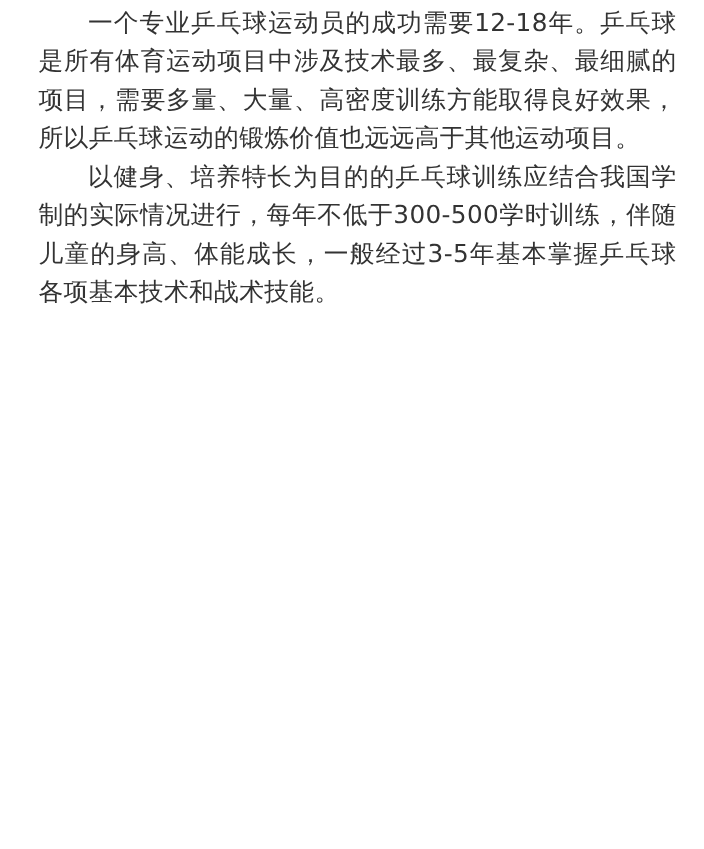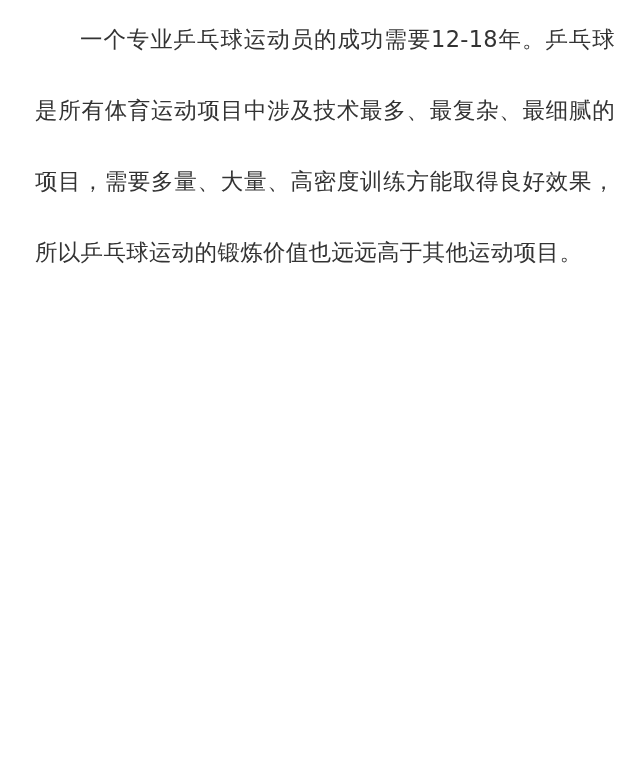--- a/index.html
+++ b/index.html
@@ -14,28 +14,29 @@
       position: relative;
     }
     .article {
       position: absolute;
       left: 35px;
       top: 4px;
       width: 580px;
       color: #333333;
       font-family: "DejaVu Sans", "Liberation Sans", sans-serif;
       font-size: 22.5px;
-      line-height: 71px;
+      line-height: 35px;
       letter-spacing: 0.3px;
     }
     .article p {
       margin: 0;
       padding: 0;
       text-indent: 2em;
       text-align: justify;
     }
   </style>
 </head>
 <body>
 
 <div class="article">
   <p>一个专业乒乓球运动员的成功需要12-18年。乒乓球是所有体育运动项目中涉及技术最多、最复杂、最细腻的项目，需要多量、大量、高密度训练方能取得良好效果，所以乒乓球运动的锻炼价值也远远高于其他运动项目。</p>
+  <p>以健身、培养特长为目的的乒乓球训练应结合我国学制的实际情况进行，每年不低于300-500学时训练，伴随儿童的身高、体能成长，一般经过3-5年基本掌握乒乓球各项基本技术和战术技能。</p>
 </div>
 
 </body></html>

